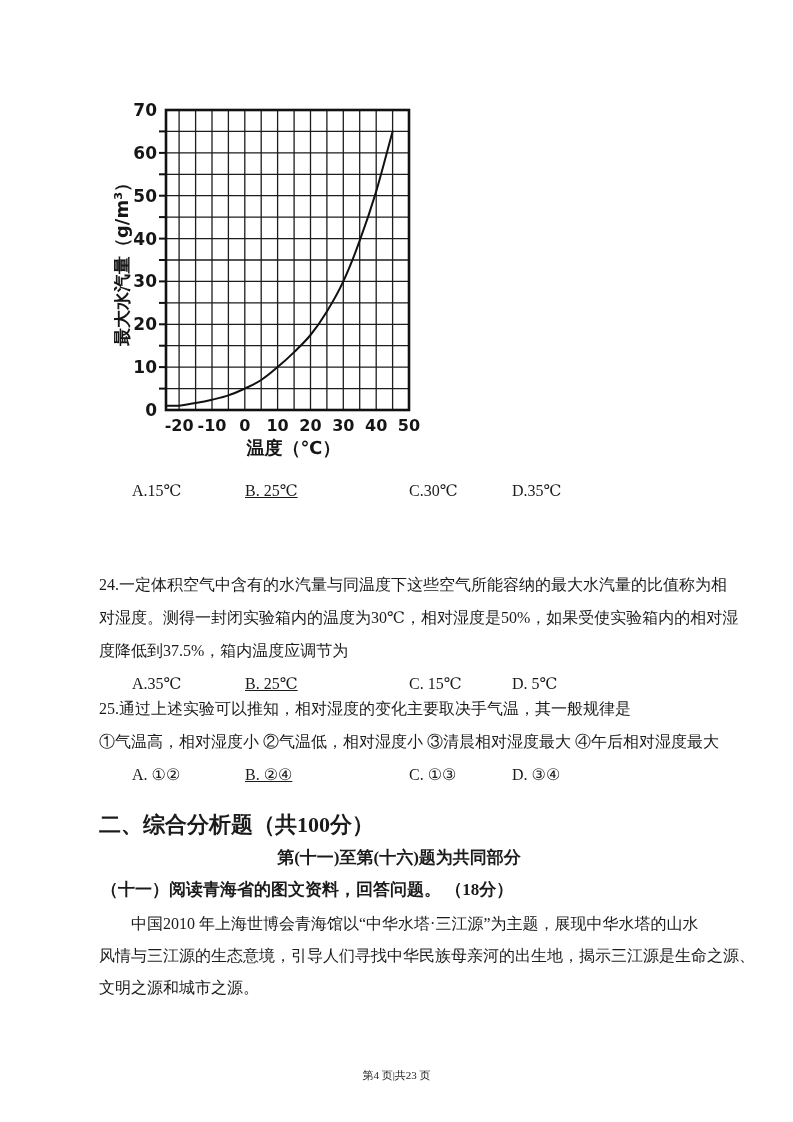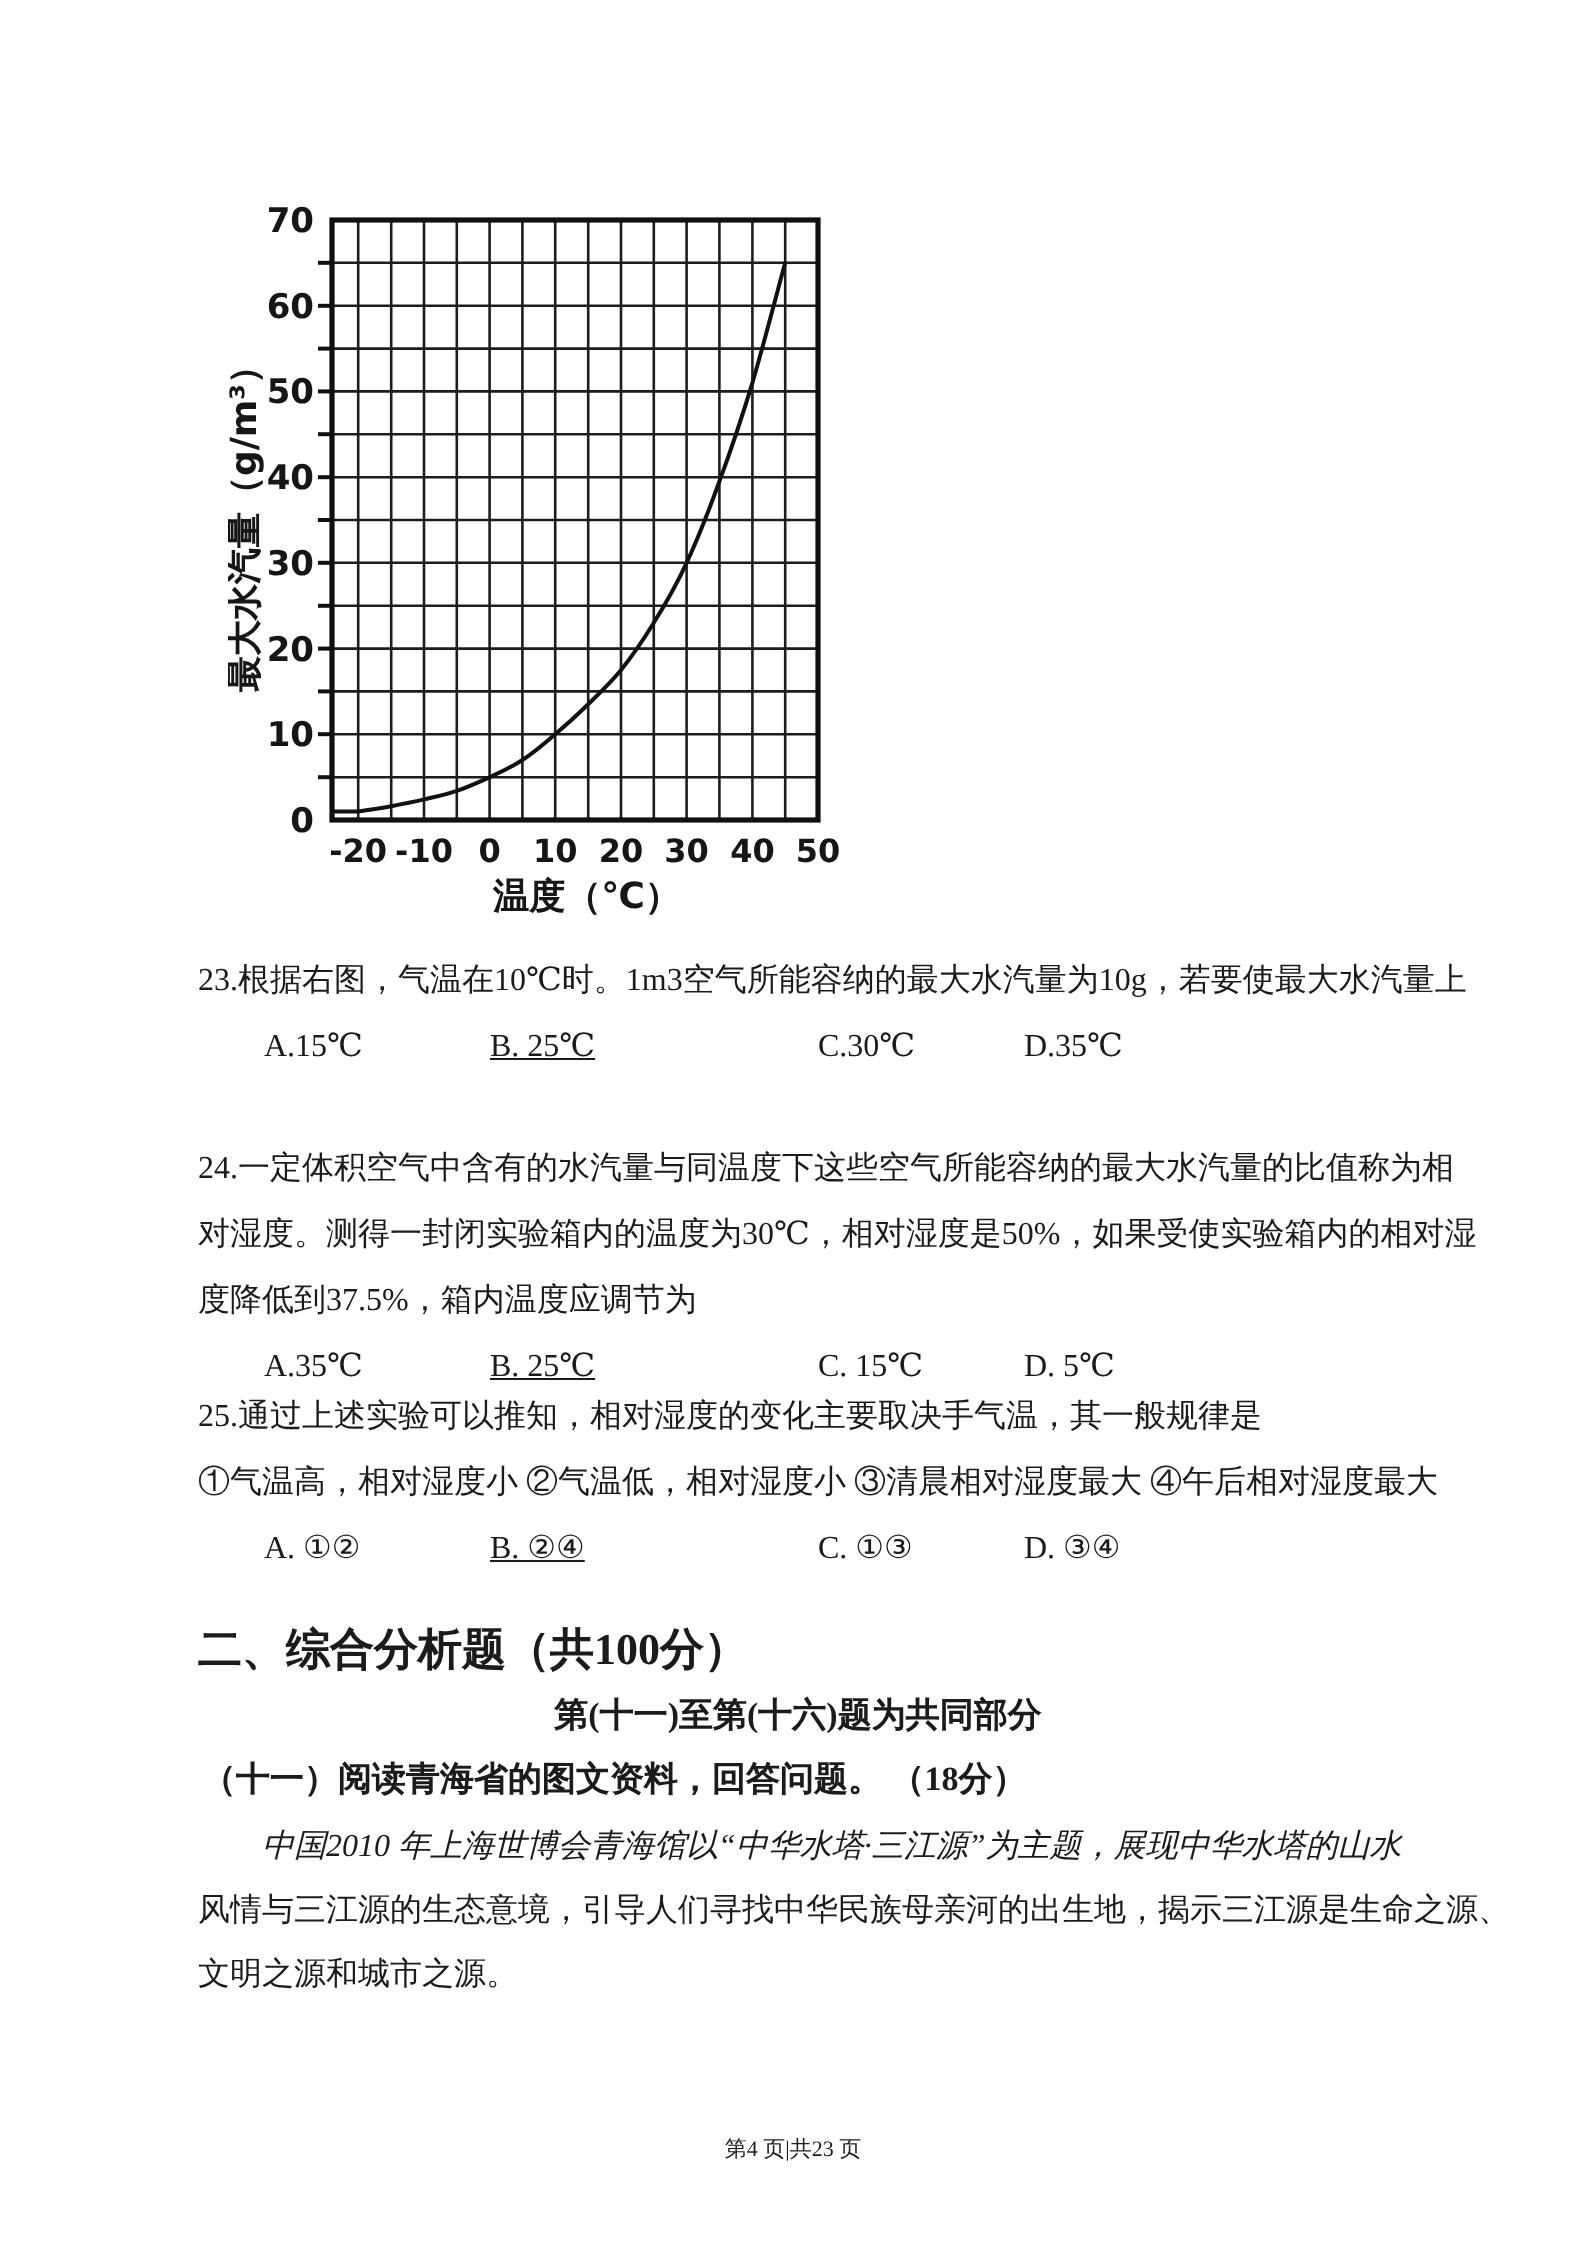--- a/index.html
+++ b/index.html
@@ -23,21 +23,21 @@
   .opts{display:flex;padding-left:33px;font-size:16px;line-height:33px;height:33px;white-space:nowrap;}
   .opts .o1{display:inline-block;width:113px;}
   .opts .o2{display:inline-block;width:120px;text-decoration:underline;}
   .opts .o3{display:inline-block;width:103px;margin-left:44px;}
   .opts .o4{display:inline-block;}
   .h1{position:absolute;left:99px;top:812px;font-weight:bold;font-size:22px;line-height:26px;white-space:nowrap;}
   .h2{position:absolute;left:99px;top:845px;width:600px;text-align:center;font-weight:bold;font-size:17px;line-height:26px;white-space:nowrap;}
   .h3{position:absolute;left:101px;top:877px;font-weight:bold;font-size:17px;line-height:26px;white-space:nowrap;}
   .para{position:absolute;left:99px;top:908px;width:600px;}
   .para .tline{line-height:32px;height:32px;}
-  .indent{text-indent:2em;font-style:italic;}
+  .indent{text-indent:2em;}
   .footer{position:absolute;left:0;top:1064px;width:100%;text-align:center;font-size:11px;line-height:22px;}
 </style>
 </head>
 <body>
 
 <div class="page">
 
   <figure class="chart-fig">
     <svg id="chart-svg" width="318" height="368" viewBox="0 0 318 368">
         <line x1="65.1" y1="18" x2="65.1" y2="318" stroke="#1d1d1d" stroke-width="1.3"></line>
@@ -98,21 +98,20 @@
         <text x="229.3" y="339" text-anchor="middle" font-size="16">30</text>
         <text x="262.2" y="339" text-anchor="middle" font-size="16">40</text>
         <text x="295.0" y="339" text-anchor="middle" font-size="16">50</text>
         <text x="179.5" y="362" text-anchor="middle" font-size="18">温度（℃）</text>
         <text x="14" y="168.0" text-anchor="middle" font-size="18" transform="rotate(-90 14 168.0)">最大水汽量（g/m³）</text>
         <path d="M 52 313.7 L 65.1 313.7 C 67.9 313.3 76.1 312.1 81.6 311.1 C 87.0 310.1 92.5 309.0 98.0 307.7 C 103.4 306.4 108.9 305.3 114.4 303.4 C 119.9 301.6 125.3 299.1 130.8 296.6 C 136.3 294.0 141.8 291.6 147.2 288.0 C 152.7 284.4 158.2 279.8 163.6 275.1 C 169.1 270.5 174.6 265.5 180.1 260.1 C 185.5 254.8 191.0 249.8 196.5 243.0 C 202.0 236.2 207.4 228.4 212.9 219.4 C 218.4 210.5 223.9 201.2 229.3 189.4 C 234.8 177.6 240.3 163.7 245.7 148.7 C 251.2 133.7 256.7 117.6 262.2 99.4 C 267.6 81.2 275.8 49.4 278.6 39.4" fill="none" stroke="#111" stroke-width="2" stroke-linecap="round"></path>
       </svg>
   </figure>
 
   <section class="q" style="top:474px;">
-    <div class="tline">23.根据右图，气温在10℃时。1m3空气所能容纳的最大水汽量为10g，若要使最大水汽量上</div>
     <div class="opts">
       <span class="o1">A.15℃</span>
       <span class="o2">B. 25℃</span>
       <span class="o3">C.30℃</span>
       <span class="o4">D.35℃</span>
     </div>
   </section>
 
   <section class="q" style="top:568px;">
     <div class="tline">24.一定体积空气中含有的水汽量与同温度下这些空气所能容纳的最大水汽量的比值称为相</div>

